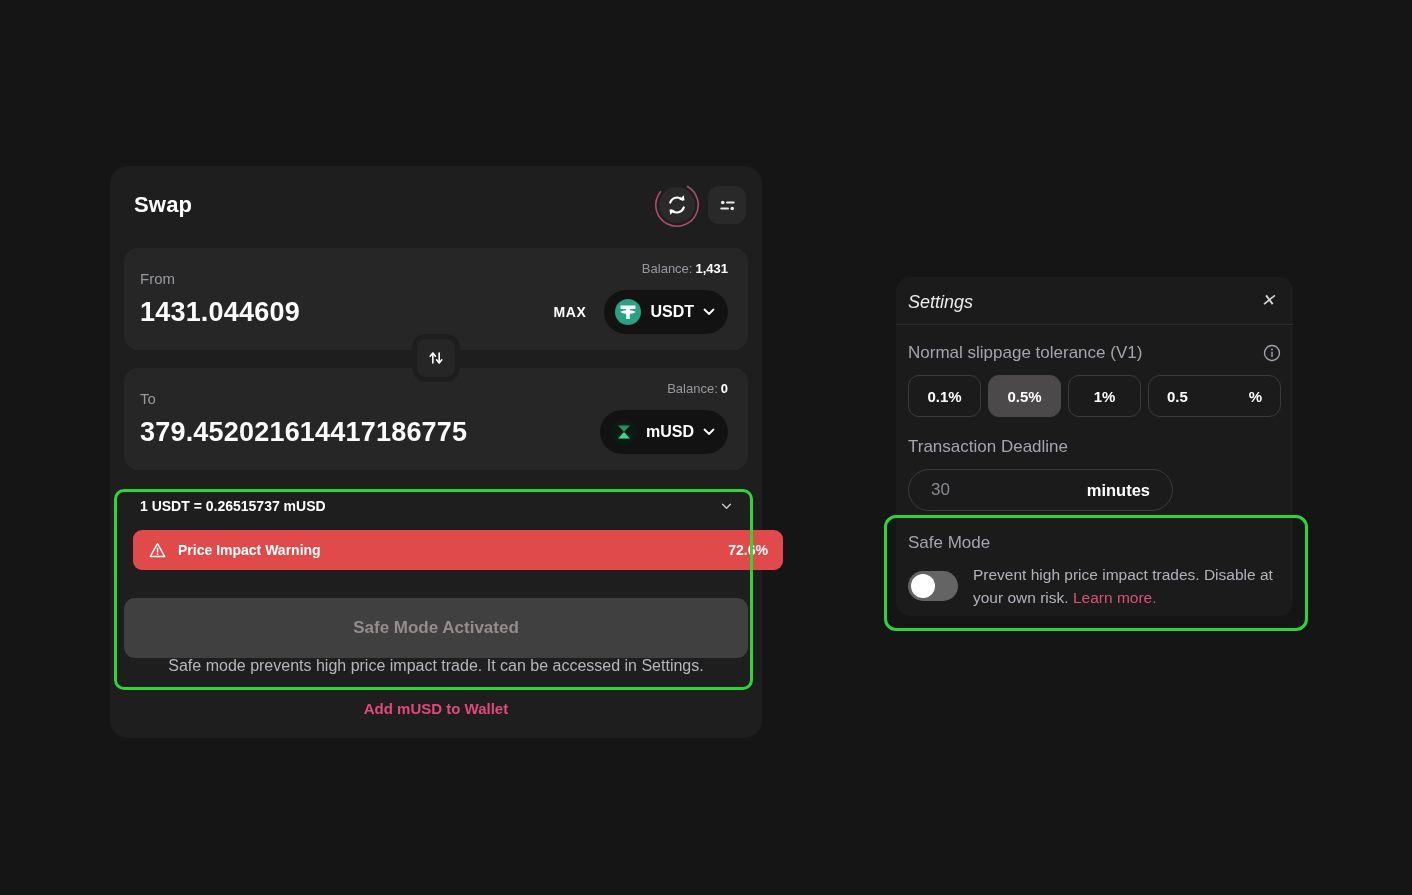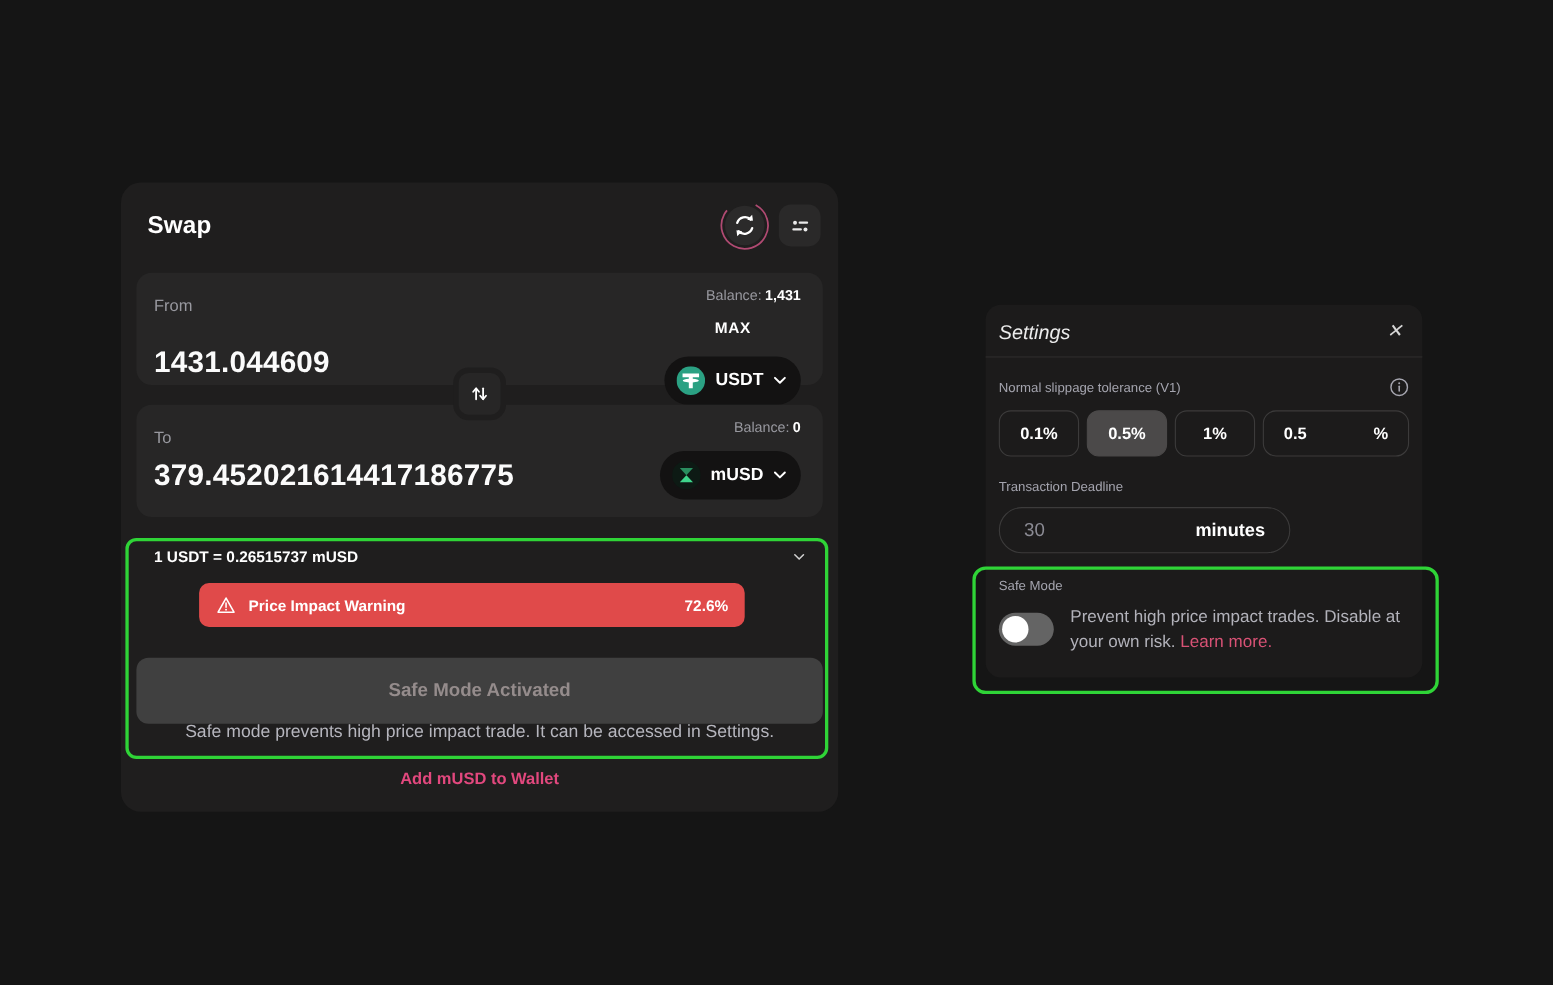--- a/index.html
+++ b/index.html
@@ -21,37 +21,37 @@
   .amount-box { position:absolute; left:14px; width:624px; height:102px; background:#272626;
                 border-radius:14px; padding:13px 20px 0 16px;text-align:right; }
   .from-box { top:82px; }
   .to-box { top:202px; }
   .box-row1 { display:flex; justify-content:space-between; align-items:flex-start; }
   .box-label { color:#98989f; font-size:15px; margin-top:9px; }
   .balance { color:#98989f; font-size:13px; }
   .balance b { color:#ffffff; font-weight:700; margin-left:3px; }
   .box-row2 { display:flex; justify-content:space-between; align-items:center; margin-top:3px; }
   .amount { color:#fbfbfb; font-size:27px; font-weight:700; letter-spacing:.2px; }
-  .right-group { display:flex; align-items:center; gap:18px;flex-direction:column; }
+  .right-group { display:flex; align-items:center; gap:18px; }
   .max-button { color:#ffffff; font-weight:700; font-size:14px; letter-spacing:.6px; cursor:pointer; }
   .token-pill { display:flex; align-items:center; gap:9px; background:#131212;
                 border-radius:22px; padding:9px 13px 9px 11px; cursor:pointer; }
   .token-symbol { color:#ffffff; font-weight:700; font-size:16px; }
 
   .swap-direction { position:absolute; left:302px; top:168px; width:48px; height:48px;
                     background:#272626; border:5px solid #1f1e1e; border-radius:14px;
                     display:flex; align-items:center; justify-content:center; cursor:pointer; z-index:3; }
 
   .rate-row { position:absolute; left:30px; right:30px; top:332px; display:flex;
               justify-content:space-between; align-items:center; cursor:pointer; }
   .rate-text { color:#ffffff; font-weight:700; font-size:14px; }
 
-  .warning-banner { position:absolute; left:23px; top:364px; width:496px; height:40px;
+  .warning-banner { position:absolute; left:23px; top:364px; width:650px; height:40px;
                     background:#e04a4a; border-radius:9px; display:flex; align-items:center;
-                    gap:11px; padding:0 15px;margin-left:48px; }
+                    gap:11px; padding:0 15px; }
   .warning-label { color:#ffffff; font-weight:700; font-size:14px; }
   .warning-value { margin-left:auto; color:#ffffff; font-weight:700; font-size:14px; }
 
   .safe-mode-button { position:absolute; left:14px; top:432px; width:624px; height:60px;
                       background:#404040; border:none; border-radius:11px; color:#958c8c;
                       font-family:inherit; font-weight:700; font-size:17px; cursor:not-allowed; }
   .safe-mode-note { position:absolute; left:0; right:0; top:491px; text-align:center;
                     color:#b6b6be; font-size:16px; }
   .add-link { position:absolute; left:0; right:0; top:534px; text-align:center;
               color:#e2487e; font-weight:700; font-size:15px; cursor:pointer; }
@@ -63,21 +63,21 @@
 
   
   .settings-panel { position:absolute; left:896px; top:277px; width:397px; height:339px;
                     background:#1c1b1b; border-radius:14px; }
   .settings-header { display:flex; justify-content:space-between; 
                      padding:15px 18px 11px 12px; border-bottom:1px solid #2e2d2d;font-style:italic; }
   .settings-title { color:#ececec; font-size:18px; font-weight:500; }
   .close-button { color:#d6d6d6; font-size:17px; line-height:1; cursor:pointer; }
   .settings-body { padding:0 12px; }
   .slippage-label-row { display:flex; justify-content:space-between; align-items:center; margin-top:18px; }
-  .field-label { color:#a4a4ae; font-size:12px; }
+  .field-label { color:#a4a4ae; font-size:17px; }
   .info-button { display:flex; cursor:pointer; }
   .slippage-row { display:flex; gap:7px; margin-top:12px; }
   .slip-btn { height:42px; width:73px; border:1px solid #3c3b3b; border-radius:11px;
               background:transparent; color:#ffffff; font-family:inherit; font-weight:700;
               font-size:15px; cursor:pointer; }
   .slip-btn.selected { background:#4b4949; border-color:#4b4949; }
   .custom-slip { flex:1; height:42px; border:1px solid #3c3b3b; border-radius:12px;
                  display:flex; align-items:center; justify-content:space-between;
                  padding:0 18px; color:#ffffff; font-weight:700; font-size:15px; cursor:text; }
   .deadline-label { margin-top:20px; }

